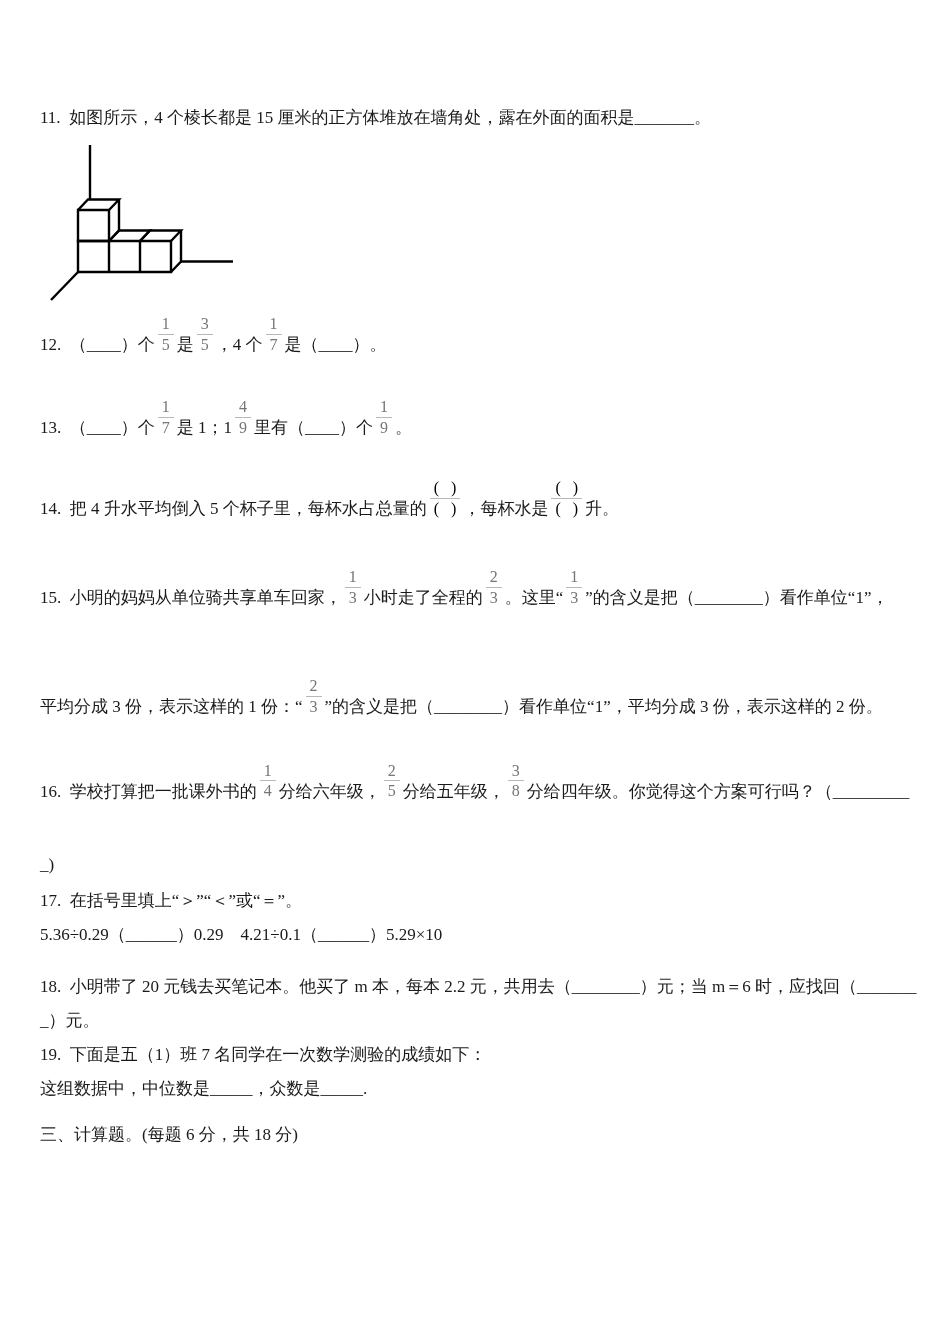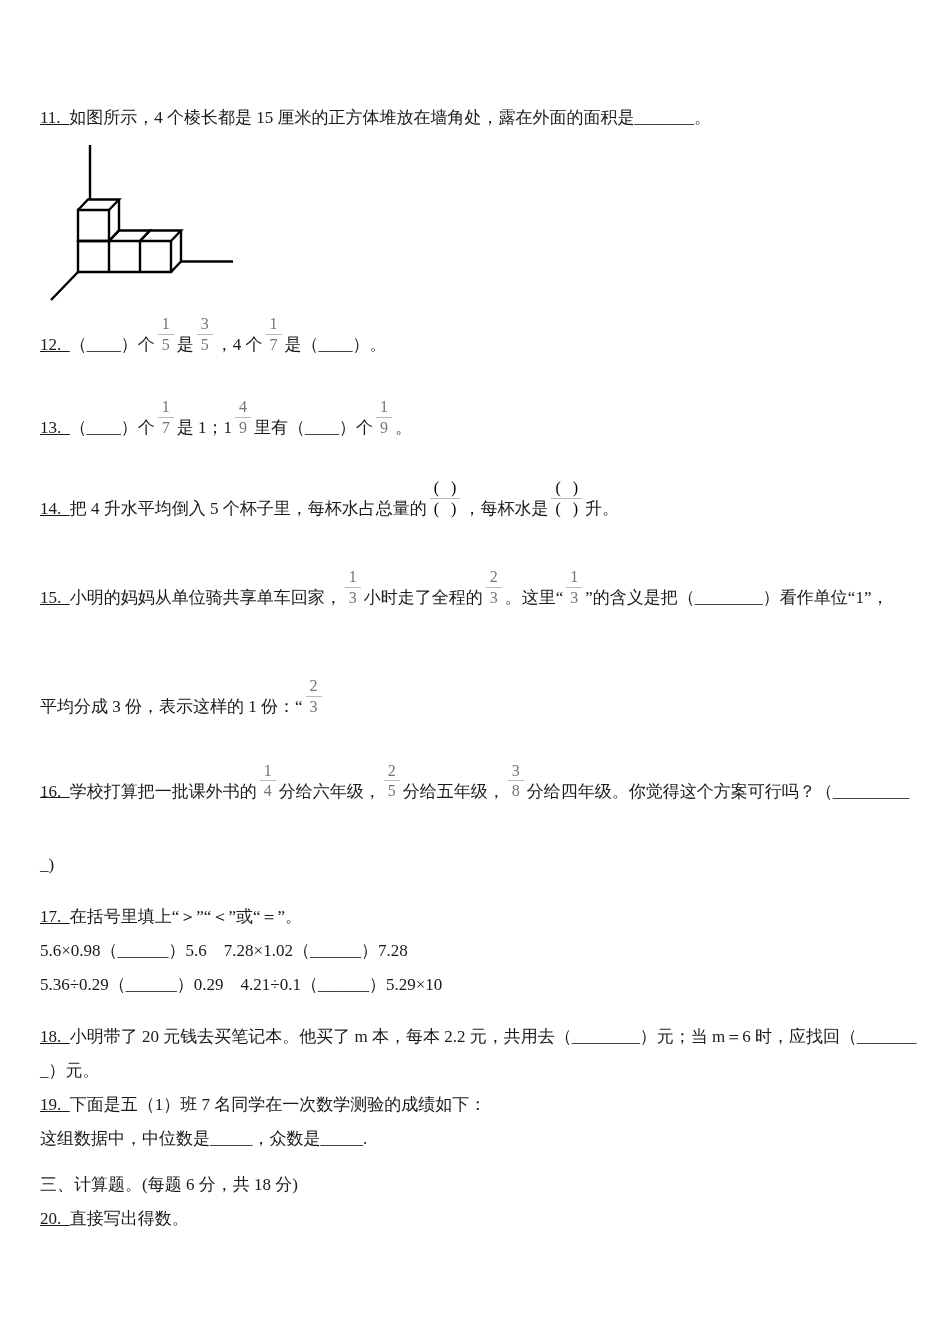--- a/index.html
+++ b/index.html
@@ -16,21 +16,21 @@
     color:var(--text-color);
   }
   .doc{padding:101px 35px 0 40px;}
   .line{
     display:block;
     font-size:17px;
     line-height:34px;
     white-space:nowrap;
   }
   .txt{font-weight:400;}
-  .qnum{font-weight:400;text-decoration:underline;}
+  .qnum{font-weight:400;}
   .frac{
     display:inline-block;
     text-align:center;
     vertical-align:baseline;
     color:var(--frac-color);
     font-weight:400;
     font-size:16px;
     line-height:1.12;
     margin:0 3px;
   }
@@ -70,26 +70,24 @@
         <path d="M133,120.5 L185,120.5"></path>
         <path d="M30,131 L3,159"></path>
       </g>
     </svg>
   </div>
 
   <div class="line" style="margin-top:12px"><span class="qnum">12. </span><span class="txt">（____）个</span><span class="frac"><span class="fnum">1</span><span class="fden">5</span></span><span class="txt">是</span><span class="frac"><span class="fnum">3</span><span class="fden">5</span></span><span class="txt">，4 个</span><span class="frac"><span class="fnum">1</span><span class="fden">7</span></span><span class="txt">是（____）。</span></div>
   <div class="line" style="margin-top:36px"><span class="qnum">13. </span><span class="txt">（____）个</span><span class="frac"><span class="fnum">1</span><span class="fden">7</span></span><span class="txt">是 1；1</span><span class="frac"><span class="fnum">4</span><span class="fden">9</span></span><span class="txt">里有（____）个</span><span class="frac"><span class="fnum">1</span><span class="fden">9</span></span><span class="txt">。</span></div>
   <div class="line" style="margin-top:34px"><span class="qnum">14. </span><span class="txt">把 4 升水平均倒入 5 个杯子里，每杯水占总量的</span><span class="frac pfrac"><span class="fnum">(&nbsp;&nbsp;&nbsp;)</span><span class="fden">(&nbsp;&nbsp;&nbsp;)</span></span><span class="txt">，每杯水是</span><span class="frac pfrac"><span class="fnum">(&nbsp;&nbsp;&nbsp;)</span><span class="fden">(&nbsp;&nbsp;&nbsp;)</span></span><span class="txt">升。</span></div>
   <div class="line" style="margin-top:42px"><span class="qnum">15. </span><span class="txt">小明的妈妈从单位骑共享单车回家，</span><span class="frac"><span class="fnum">1</span><span class="fden">3</span></span><span class="txt">小时走了全程的</span><span class="frac"><span class="fnum">2</span><span class="fden">3</span></span><span class="txt">。这里“</span><span class="frac"><span class="fnum">1</span><span class="fden">3</span></span><span class="txt">”的含义是把（________）看作单位“1”，</span></div>
-  <div class="line" style="margin-top:62px"><span class="txt">平均分成 3 份，表示这样的 1 份：“</span><span class="frac"><span class="fnum">2</span><span class="fden">3</span></span></div>
+  <div class="line" style="margin-top:62px"><span class="txt">平均分成 3 份，表示这样的 1 份：“</span><span class="frac"><span class="fnum">2</span><span class="fden">3</span></span><span class="txt">”的含义是把（________）看作单位“1”，平均分成 3 份，表示这样的 2 份。</span></div>
   <div class="line" style="margin-top:38px"><span class="qnum">16. </span><span class="txt">学校打算把一批课外书的</span><span class="frac"><span class="fnum">1</span><span class="fden">4</span></span><span class="txt">分给六年级，</span><span class="frac"><span class="fnum">2</span><span class="fden">5</span></span><span class="txt">分给五年级，</span><span class="frac"><span class="fnum">3</span><span class="fden">8</span></span><span class="txt">分给四年级。你觉得这个方案可行吗？（_________</span></div>
   <div class="line" style="margin-top:40px"><span class="txt">_)</span></div>
-  <div class="line" style="margin-top:18px"><span class="qnum">17. </span><span class="txt">在括号里填上“＞”“＜”或“＝”。</span></div>
-  <div class="line"><span class="txt">5.6×0.98（______）5.6 7.28×1.02（______）7.28</span></div>
+  <div class="line" style="margin-top:2px"><span class="qnum">17. </span><span class="txt">在括号里填上“＞”“＜”或“＝”。</span></div>
   <div class="line"><span class="txt">5.36÷0.29（______）0.29 4.21÷0.1（______）5.29×10</span></div>
   <div class="line" style="margin-top:18px"><span class="qnum">18. </span><span class="txt">小明带了 20 元钱去买笔记本。他买了 m 本，每本 2.2 元，共用去（________）元；当 m＝6 时，应找回（_______</span></div>
   <div class="line"><span class="txt">_）元。</span></div>
   <div class="line"><span class="qnum">19. </span><span class="txt">下面是五（1）班 7 名同学在一次数学测验的成绩如下：</span></div>
   <div class="line"><span class="txt">这组数据中，中位数是_____，众数是_____.</span></div>
   <div class="line" style="margin-top:12px"><span class="txt">三、计算题。(每题 6 分，共 18 分)</span></div>
-  <div class="line"><span class="qnum">20. </span><span class="txt">直接写出得数。</span></div>
 
 </div>
 
 </body></html>

